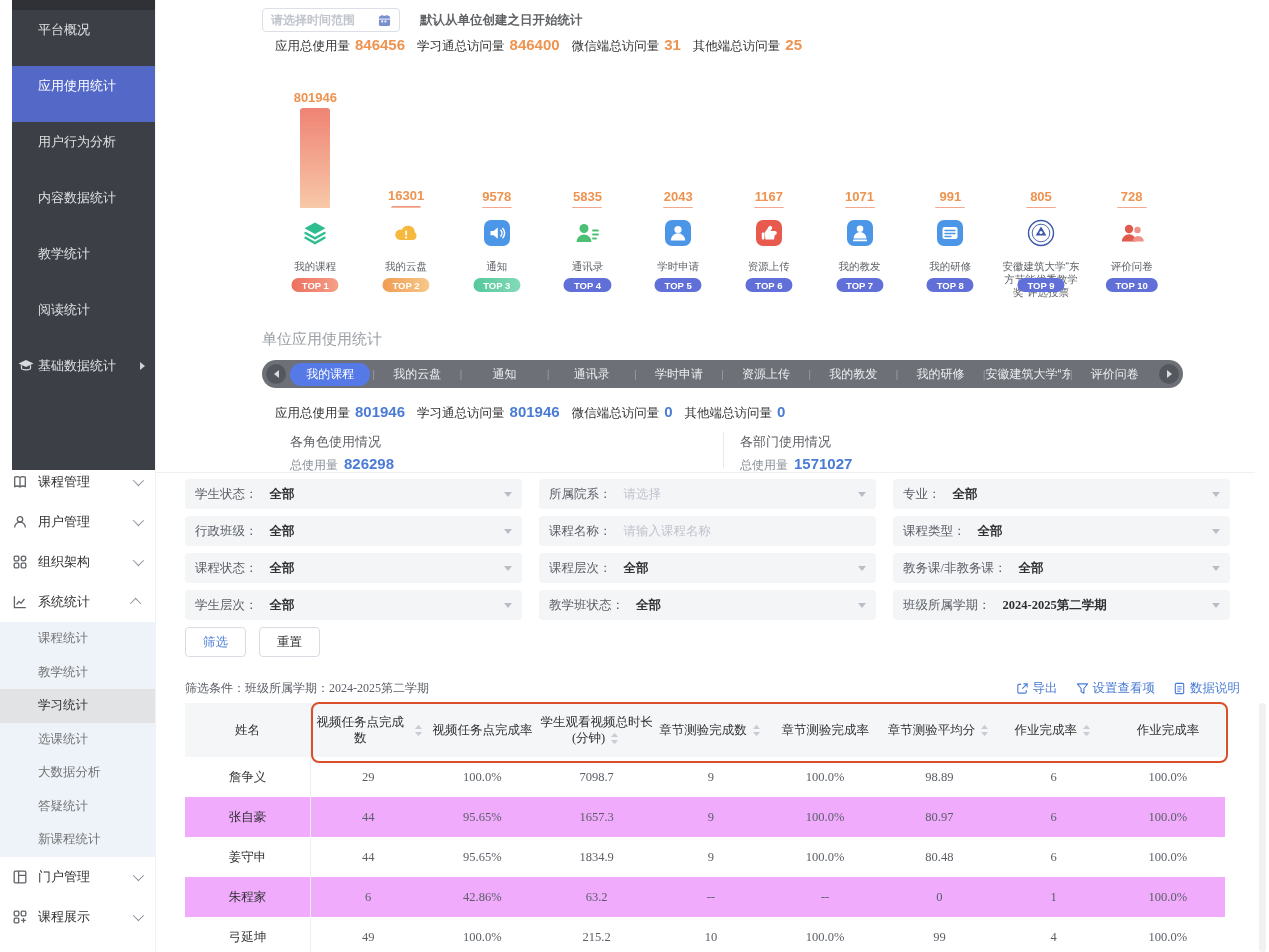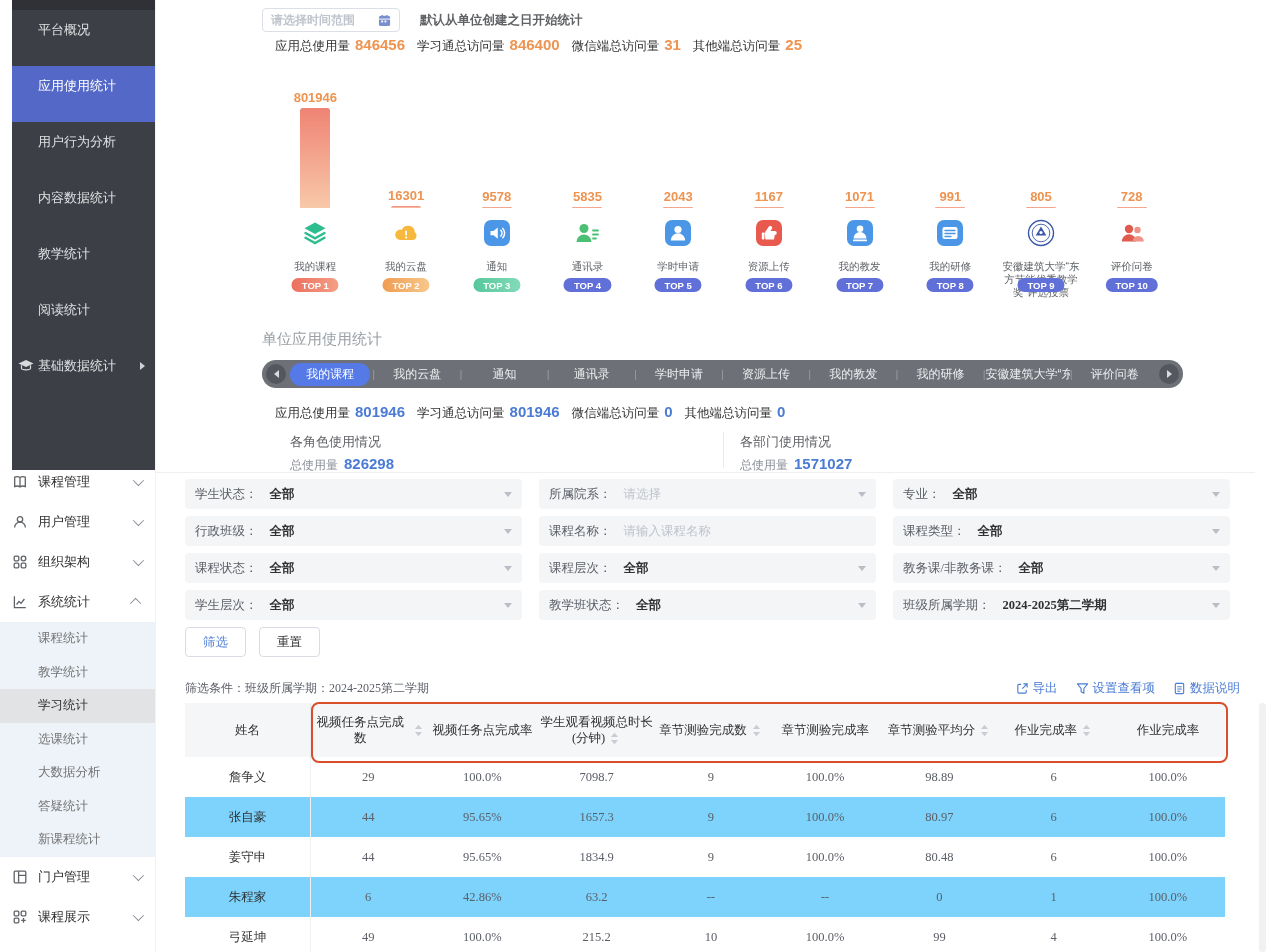--- a/index.html
+++ b/index.html
@@ -84,21 +84,21 @@
   .action{display:flex;align-items:center;gap:4px;color:#4a7bd5;font-size:12.5px;cursor:pointer;}
   
   .table{position:absolute;left:30px;top:703px;width:1040px;}
   .thead{display:flex;background:#f5f6f7;height:54px;}
   .th{flex:1;display:flex;align-items:center;justify-content:center;font-size:12.5px;color:#303133;text-align:center;line-height:16px;}
   .th.name,.td.name{width:125px;flex:none;}
   .th.name{border-right:1px solid #eaecee;}
   .th .hwrap{display:flex;flex-direction:column;align-items:center;}
   .th .hline{display:flex;align-items:center;gap:3px;}
   .trow{display:flex;height:40px;align-items:center;}
-  .trow.alt{background:#7dd3fc;}
+  .trow.alt{background:#f0abfc;}
   .td{flex:1;text-align:center;font-size:12.5px;color:#5a5e66;}
   .td.name{color:#303133;border-right:1px solid #f0f0f0;align-self:stretch;display:flex;align-items:center;justify-content:center;}
   .red-box{position:absolute;left:156px;top:702px;width:913px;height:57px;border:2px solid #d94f2b;border-radius:8px;pointer-events:none;z-index:3;}
   .scrollbar{position:absolute;right:3px;top:703px;bottom:0;width:7px;background:#f1f1f1;border-radius:3px;}
   .mini-icon svg,.app-icon svg,.ic svg{display:block;width:100%;height:100%;}
   .ic{display:inline-block;width:13px;height:13px;flex:none;}
 </style>
 </head>
 <body>
 

